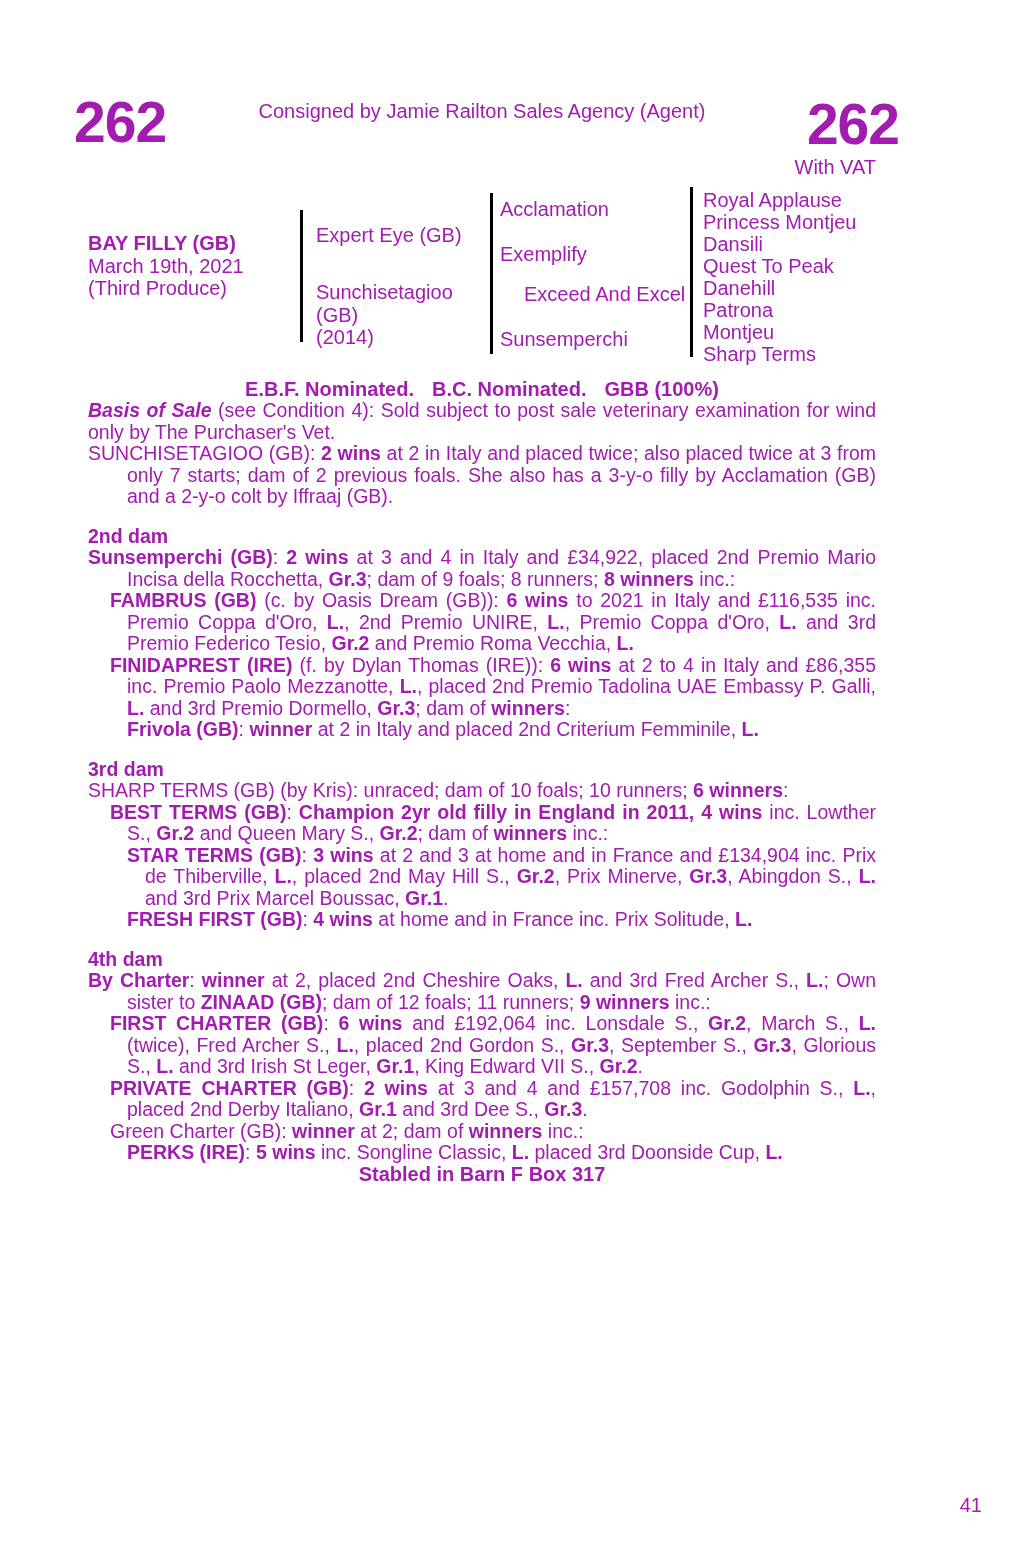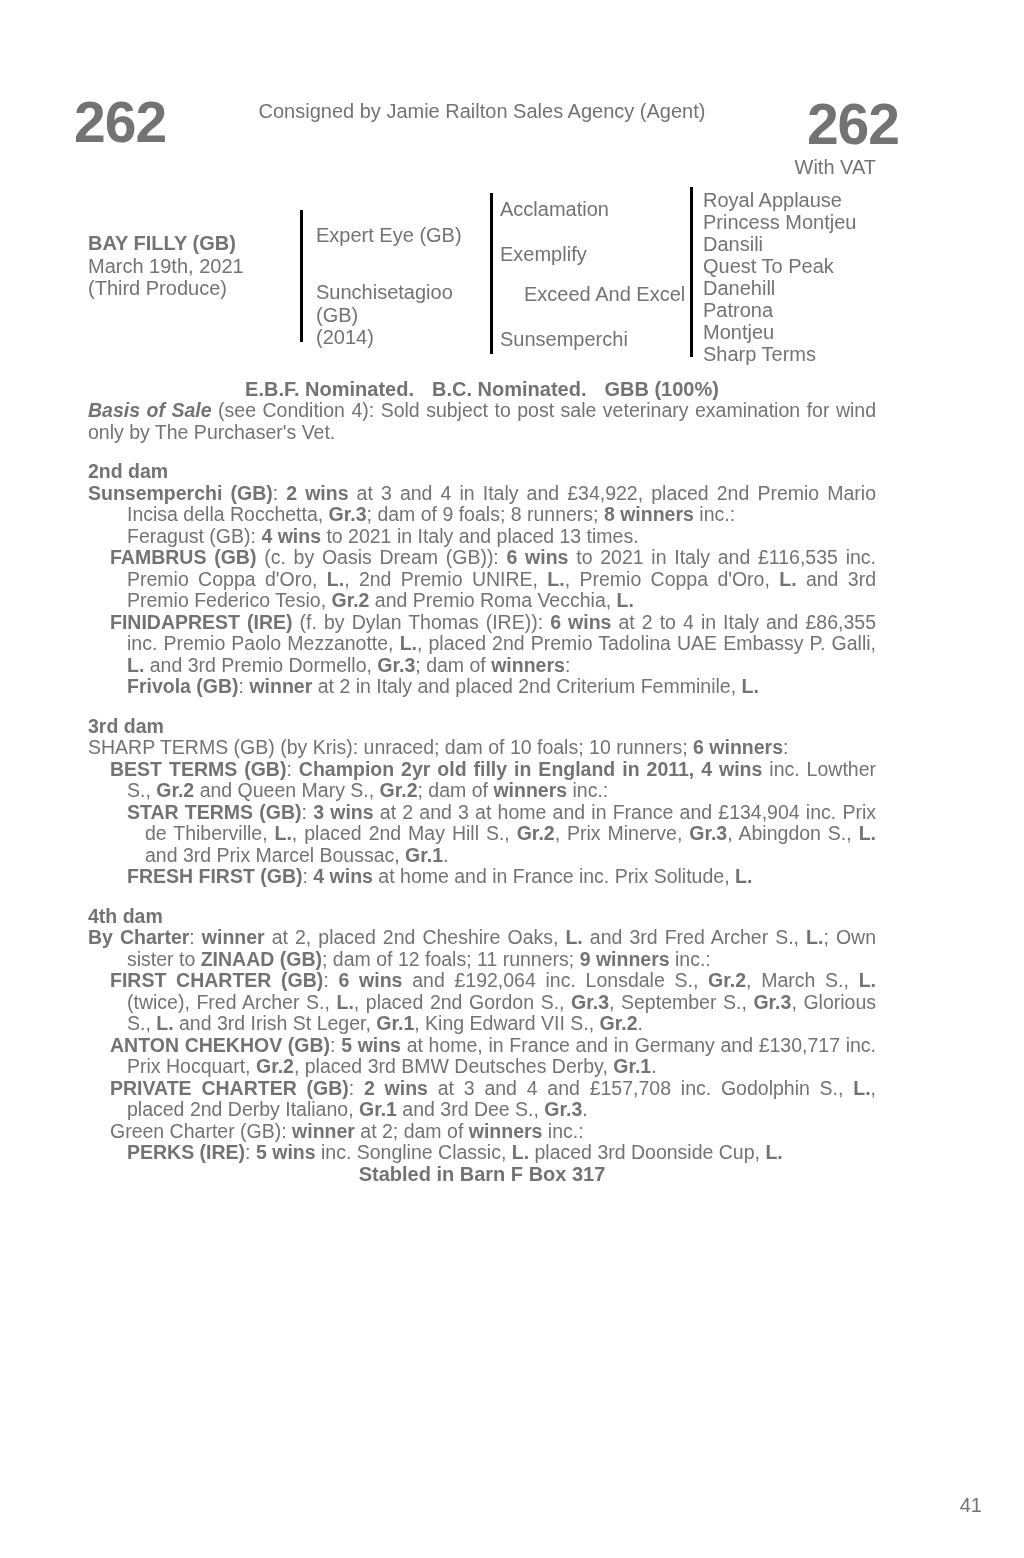--- a/index.html
+++ b/index.html
@@ -1,16 +1,16 @@
 <!DOCTYPE html>
 <html><head>
 <meta charset="utf-8">
 <style>
   html,body{margin:0;padding:0;background:#fff;}
-  .page{position:relative;width:1024px;height:1558px;background:#fff;color:#737373;
+  .page{position:relative;width:1024px;height:1558px;background:#fff;color:#a21caf;
         font-family:"Liberation Sans",sans-serif;overflow:hidden;}
   .lot{position:absolute;font-size:57px;font-weight:bold;line-height:1;letter-spacing:-1px;}
   .lot-left{left:74px;top:94px;}
   .lot-right{right:125px;top:96px;}
   .consignor{position:absolute;left:88px;top:100px;width:788px;text-align:center;font-size:20px;}
   .content{position:absolute;left:88px;top:0;width:788px;font-size:19.5px;line-height:21.5px;}
   .vat{margin-top:156px;text-align:right;font-size:20px;line-height:22px;}
   
   .ped{position:relative;height:196px;margin-top:4px;font-size:20px;line-height:22.5px;}
   .ped .abs{position:absolute;white-space:nowrap;}
@@ -81,35 +81,34 @@
         <div>Montjeu</div>
         <div>Sharp Terms</div>
       </div>
     </div>
 
     <p class="nominated"><span>E.B.F. Nominated.</span><span>B.C. Nominated.</span><span>GBB (100%)</span></p>
 
     <p class="p-plain"><span class="b i">Basis of Sale</span><span> (see Condition 4): Sold subject to post sale veterinary examination for wind only by The Purchaser's Vet.</span></p>
 
     <div id="sections">
+        <p class="p-dam"><span>SUNCHISETAGIOO (GB): </span><span class="b">2 wins</span><span> at 2 in Italy and placed twice; also placed twice at 3 from only 7 starts; dam of 2 previous foals. She also has a 3-y-o filly by Acclamation (GB) and a 2-y-o colt by Iffraaj (GB).</span></p>
         <p class="dam-head">2nd dam</p>
         <p class="p-dam"><span class="b">Sunsemperchi (GB)</span><span>: </span><span class="b">2 wins</span><span> at 3 and 4 in Italy and £34,922, placed 2nd Premio Mario Incisa della Rocchetta, </span><span class="b">Gr.3</span><span>; dam of 9 foals; 8 runners; </span><span class="b">8 winners</span><span> inc.:</span></p>
-        <p class="p-off2"><span>Feragust (GB): </span><span class="b">4 wins</span><span> to 2021 in Italy and placed 13 times.</span></p>
         <p class="p-off1"><span class="b">FAMBRUS (GB)</span><span> (c. by Oasis Dream (GB)): </span><span class="b">6 wins</span><span> to 2021 in Italy and £116,535 inc. Premio Coppa d'Oro, </span><span class="b">L.</span><span>, 2nd Premio UNIRE, </span><span class="b">L.</span><span>, Premio Coppa d'Oro, </span><span class="b">L.</span><span> and 3rd Premio Federico Tesio, </span><span class="b">Gr.2</span><span> and Premio Roma Vecchia, </span><span class="b">L.</span></p>
         <p class="p-off1"><span class="b">FINIDAPREST (IRE)</span><span> (f. by Dylan Thomas (IRE)): </span><span class="b">6 wins</span><span> at 2 to 4 in Italy and £86,355 inc. Premio Paolo Mezzanotte, </span><span class="b">L.</span><span>, placed 2nd Premio Tadolina UAE Embassy P. Galli, </span><span class="b">L.</span><span> and 3rd Premio Dormello, </span><span class="b">Gr.3</span><span>; dam of </span><span class="b">winners</span><span>:</span></p>
         <p class="p-off2"><span class="b">Frivola (GB)</span><span>: </span><span class="b">winner</span><span> at 2 in Italy and placed 2nd Criterium Femminile, </span><span class="b">L.</span></p>
         <p class="dam-head">3rd dam</p>
         <p class="p-dam"><span>SHARP TERMS (GB) (by Kris): unraced; dam of 10 foals; 10 runners; </span><span class="b">6 winners</span><span>:</span></p>
         <p class="p-off1"><span class="b">BEST TERMS (GB)</span><span>: </span><span class="b">Champion 2yr old filly in England in 2011, 4 wins</span><span> inc. Lowther S., </span><span class="b">Gr.2</span><span> and Queen Mary S., </span><span class="b">Gr.2</span><span>; dam of </span><span class="b">winners</span><span> inc.:</span></p>
         <p class="p-off2"><span class="b">STAR TERMS (GB)</span><span>: </span><span class="b">3 wins</span><span> at 2 and 3 at home and in France and £134,904 inc. Prix de Thiberville, </span><span class="b">L.</span><span>, placed 2nd May Hill S., </span><span class="b">Gr.2</span><span>, Prix Minerve, </span><span class="b">Gr.3</span><span>, Abingdon S., </span><span class="b">L.</span><span> and 3rd Prix Marcel Boussac, </span><span class="b">Gr.1</span><span>.</span></p>
         <p class="p-off2"><span class="b">FRESH FIRST (GB)</span><span>: </span><span class="b">4 wins</span><span> at home and in France inc. Prix Solitude, </span><span class="b">L.</span></p>
         <p class="dam-head">4th dam</p>
         <p class="p-dam"><span class="b">By Charter</span><span>: </span><span class="b">winner</span><span> at 2, placed 2nd Cheshire Oaks, </span><span class="b">L.</span><span> and 3rd Fred Archer S., </span><span class="b">L.</span><span>; Own sister to </span><span class="b">ZINAAD (GB)</span><span>; dam of 12 foals; 11 runners; </span><span class="b">9 winners</span><span> inc.:</span></p>
         <p class="p-off1"><span class="b">FIRST CHARTER (GB)</span><span>: </span><span class="b">6 wins</span><span> and £192,064 inc. Lonsdale S., </span><span class="b">Gr.2</span><span>, March S., </span><span class="b">L.</span><span> (twice), Fred Archer S., </span><span class="b">L.</span><span>, placed 2nd Gordon S., </span><span class="b">Gr.3</span><span>, September S., </span><span class="b">Gr.3</span><span>, Glorious S., </span><span class="b">L.</span><span> and 3rd Irish St Leger, </span><span class="b">Gr.1</span><span>, King Edward VII S., </span><span class="b">Gr.2</span><span>.</span></p>
-        <p class="p-off1"><span class="b">ANTON CHEKHOV (GB)</span><span>: </span><span class="b">5 wins</span><span> at home, in France and in Germany and £130,717 inc. Prix Hocquart, </span><span class="b">Gr.2</span><span>, placed 3rd BMW Deutsches Derby, </span><span class="b">Gr.1</span><span>.</span></p>
         <p class="p-off1"><span class="b">PRIVATE CHARTER (GB)</span><span>: </span><span class="b">2 wins</span><span> at 3 and 4 and £157,708 inc. Godolphin S., </span><span class="b">L.</span><span>, placed 2nd Derby Italiano, </span><span class="b">Gr.1</span><span> and 3rd Dee S., </span><span class="b">Gr.3</span><span>.</span></p>
         <p class="p-off1"><span>Green Charter (GB): </span><span class="b">winner</span><span> at 2; dam of </span><span class="b">winners</span><span> inc.:</span></p>
         <p class="p-off2"><span class="b">PERKS (IRE)</span><span>: </span><span class="b">5 wins</span><span> inc. Songline Classic, </span><span class="b">L.</span><span> placed 3rd Doonside Cup, </span><span class="b">L.</span></p>
       </div>
 
     <div class="stabled">Stabled in Barn F Box 317</div>
   </div>
 
   <div class="pageno">41</div>
 </div>

